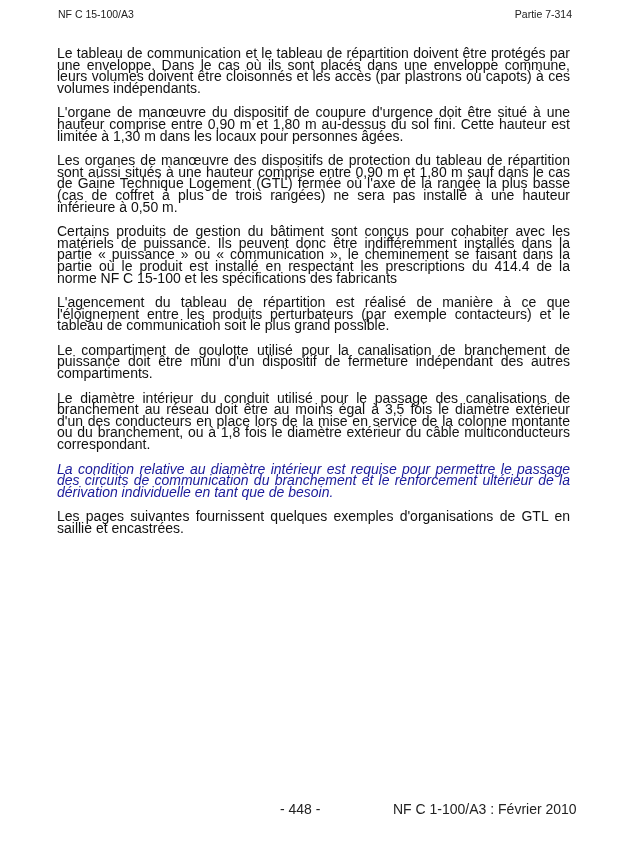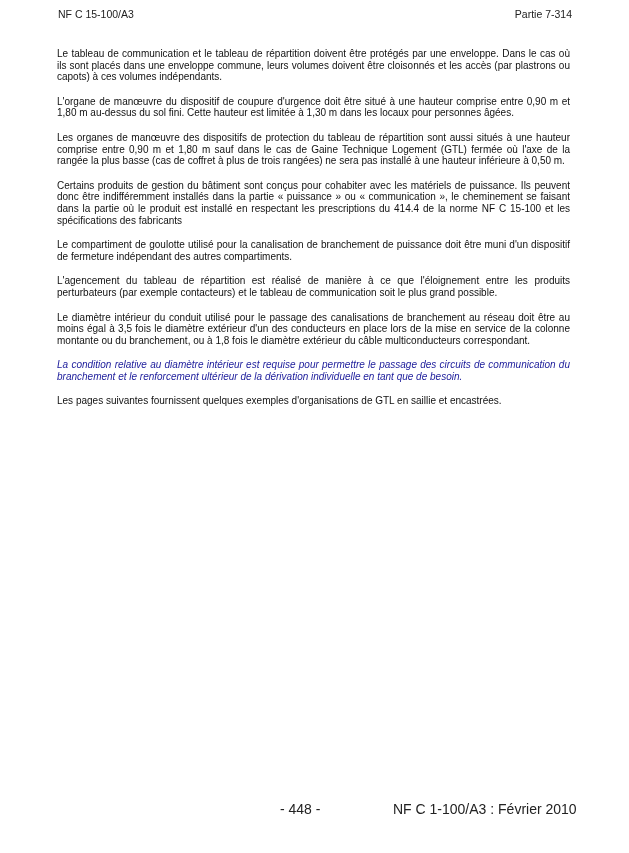--- a/index.html
+++ b/index.html
@@ -1,39 +1,39 @@
 <!DOCTYPE html>
 <html><head>
 <meta charset="utf-8">
 <style>
   html, body { margin: 0; padding: 0; background: #ffffff; }
   body { width: 629px; height: 853px; position: relative; overflow: hidden;
          font-family: "Liberation Sans", sans-serif; color: #000; }
   .hdr { position: absolute; top: 8px; font-size: 10.5px; color: #222; }
   .hdr-left { left: 58px; }
   .hdr-right { right: 57px; }
-  .content { position: absolute; left: 57px; top: 48px; width: 513px; font-size: 10px; line-height: 11.6px; }
+  .content { position: absolute; left: 57px; top: 48px; width: 513px; font-size: 14px; line-height: 11.6px; }
   .content p { margin: 0 0 13px 0; text-align: justify; color: #111; }
   .content p.note { color: #1a1a9a; font-style: italic; }
   .ftr { position: absolute; top: 801px; font-size: 14px; color: #222; }
   .ftr-page { left: 280px; }
   .ftr-ref { left: 393px; }
 </style>
 </head>
 <body>
 
 <div class="hdr hdr-left">NF C 15-100/A3</div>
 <div class="hdr hdr-right">Partie 7-314</div>
 
 <div class="content">
   <p>Le tableau de communication et le tableau de répartition doivent être protégés par une enveloppe. Dans le cas où ils sont placés dans une enveloppe commune, leurs volumes doivent être cloisonnés et les accès (par plastrons ou capots) à ces volumes indépendants.</p>
   <p>L'organe de manœuvre du dispositif de coupure d'urgence doit être situé à une hauteur comprise entre 0,90 m et 1,80 m au-dessus du sol fini. Cette hauteur est limitée à 1,30 m dans les locaux pour personnes âgées.</p>
   <p>Les organes de manœuvre des dispositifs de protection du tableau de répartition sont aussi situés à une hauteur comprise entre 0,90 m et 1,80 m sauf dans le cas de Gaine Technique Logement (GTL) fermée où l'axe de la rangée la plus basse (cas de coffret à plus de trois rangées) ne sera pas installé à une hauteur inférieure à 0,50 m.</p>
   <p>Certains produits de gestion du bâtiment sont conçus pour cohabiter avec les matériels de puissance. Ils peuvent donc être indifféremment installés dans la partie « puissance » ou « communication », le cheminement se faisant dans la partie où le produit est installé en respectant les prescriptions du 414.4 de la norme NF C 15-100 et les spécifications des fabricants</p>
+  <p>L'agencement du tableau de répartition est réalisé de manière à ce que l'éloignement entre les produits perturbateurs (par exemple contacteurs) et le tableau de communication soit le plus grand possible.</p>
   <p>Le compartiment de goulotte utilisé pour la canalisation de branchement de puissance doit être muni d'un dispositif de fermeture indépendant des autres compartiments.</p>
-  <p>L'agencement du tableau de répartition est réalisé de manière à ce que l'éloignement entre les produits perturbateurs (par exemple contacteurs) et le tableau de communication soit le plus grand possible.</p>
   <p>Le diamètre intérieur du conduit utilisé pour le passage des canalisations de branchement au réseau doit être au moins égal à 3,5 fois le diamètre extérieur d'un des conducteurs en place lors de la mise en service de la colonne montante ou du branchement, ou à 1,8 fois le diamètre extérieur du câble multiconducteurs correspondant.</p>
   <p class="note" style="color: rgb(26, 26, 154);">La condition relative au diamètre intérieur est requise pour permettre le passage des circuits de communication du branchement et le renforcement ultérieur de la dérivation individuelle en tant que de besoin.</p>
   <p>Les pages suivantes fournissent quelques exemples d'organisations de GTL en saillie et encastrées.</p>
 </div>
 
 <div class="ftr ftr-page">- 448 -</div>
 <div class="ftr ftr-ref">NF C 1-100/A3 : Février 2010</div>
 
 </body></html>

